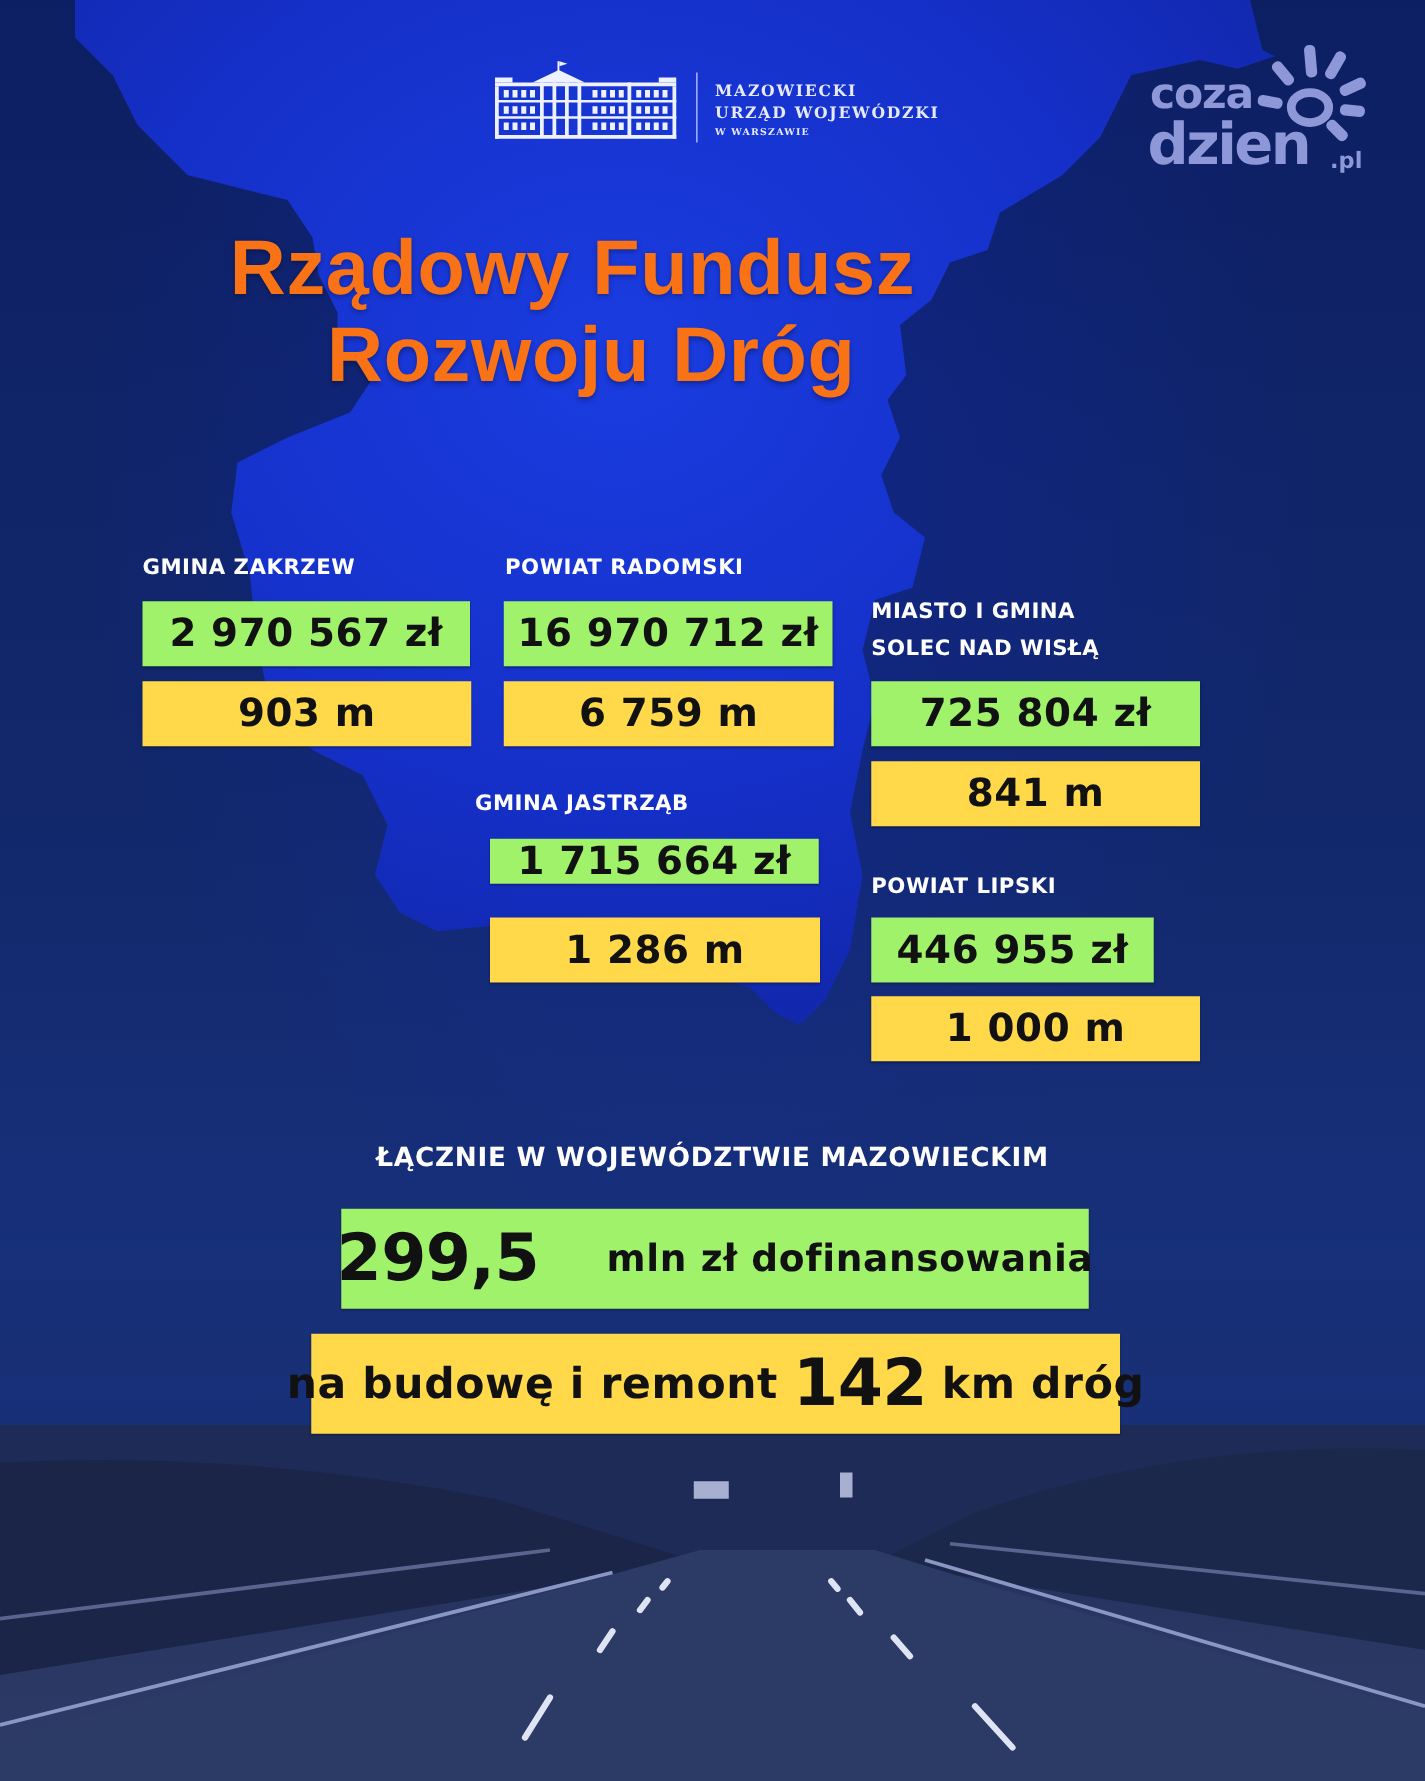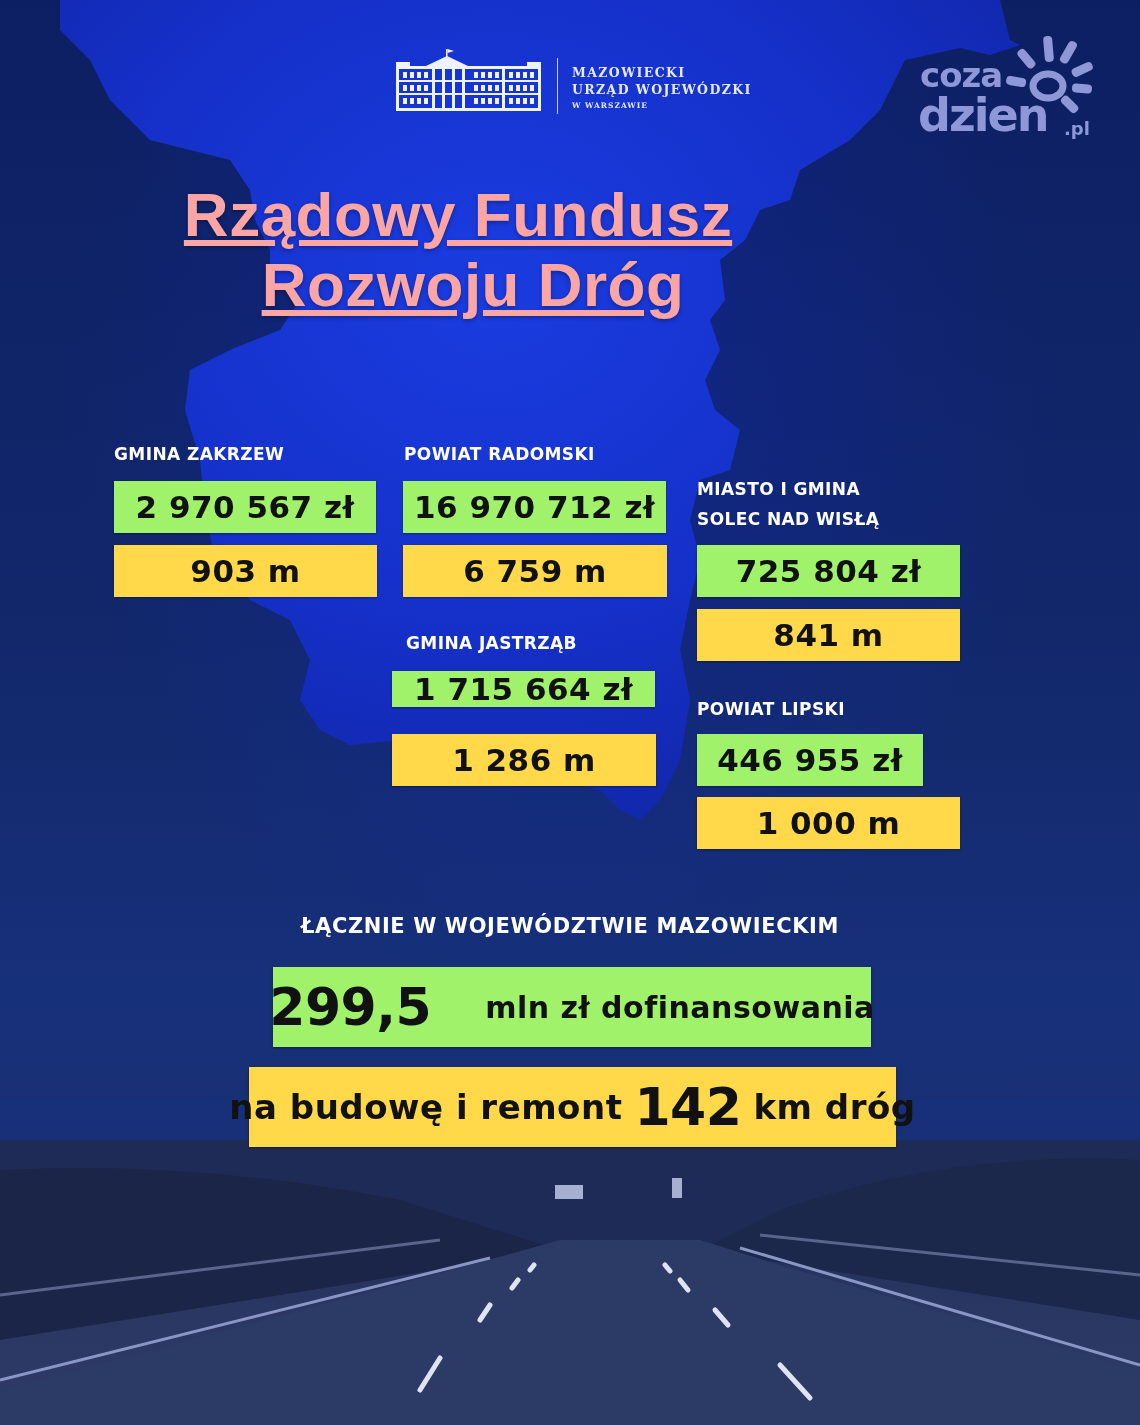--- a/index.html
+++ b/index.html
@@ -34,24 +34,23 @@
     .logo-gov .l3 { font-size: 7.5px; letter-spacing: 1px; margin-top: 3px; font-weight: bold; }
 
     .logo-coza { position: absolute; left: 918px; top: 30px; width: 200px; height: 110px; color: #8e98d8; }
     .logo-coza .coza { position: absolute; left: 2px; top: 28px; font-family: "DejaVu Sans", sans-serif; font-weight: bold; font-size: 34px; letter-spacing: -1px; line-height: 1; }
     .logo-coza .dzien { position: absolute; left: 0; top: 62px; font-family: "DejaVu Sans", sans-serif; font-weight: bold; font-size: 46px; letter-spacing: -2px; line-height: 1; }
     .logo-coza .pl { position: absolute; left: 146px; top: 88px; font-size: 18px; font-weight: bold; }
     .logo-coza svg { position: absolute; left: 88px; top: 0; }
 
     .title {
       position: absolute; left: 0; top: 180px; width: 916px; text-align: center;
-      color: #fca5a5; font-family: "Liberation Sans", sans-serif; font-weight: bold;
+      color: #f97316; font-family: "Liberation Sans", sans-serif; font-weight: bold;
       font-size: 62px; line-height: 70px; letter-spacing: 0.5px;
       text-shadow: 0 2px 4px rgba(0,0,0,0.3);
-      text-decoration: underline;
     }
     .title .t2 { display: block; margin-left: 30px; }
 
     .label {
       position: absolute; color: #ffffff; font-family: "DejaVu Sans", sans-serif;
       font-weight: bold; font-size: 17px; letter-spacing: 0.4px; line-height: 28px; white-space: nowrap;
     }
     .box {
       position: absolute; display: flex; align-items: center; justify-content: center;
       color: #111111; font-family: "DejaVu Sans", sans-serif; font-weight: bold;
@@ -217,21 +216,21 @@
 <div class="box green" style="left:403px; top:481px; width:263px; height:52px;">16 970 712 zł</div>
 <div class="box yellow" style="left:403px; top:545px; width:264px; height:52px;">6 759 m</div>
 
 <div class="label" style="left:697px; top:474px; line-height:30px;">
   <div>MIASTO I GMINA</div>
   <div>SOLEC NAD WISŁĄ</div>
 </div>
 <div class="box green" style="left:697px; top:545px; width:263px; height:52px;">725 804 zł</div>
 <div class="box yellow" style="left:697px; top:609px; width:263px; height:52px;">841 m</div>
 
-<div class="label" style="left:406px; top:629px;text-align:center;">GMINA JASTRZĄB</div>
+<div class="label" style="left:380px; top:629px;text-align:center;">GMINA JASTRZĄB</div>
 <div class="box green" style="left:392px; top:671px; width:263px; height:36px;">1 715 664 zł</div>
 <div class="box yellow" style="left:392px; top:734px; width:264px; height:52px;">1 286 m</div>
 
 <div class="label" style="left:697px; top:695px;">POWIAT LIPSKI</div>
 <div class="box green" style="left:697px; top:734px; width:226px; height:52px;">446 955 zł</div>
 <div class="box yellow" style="left:697px; top:797px; width:263px; height:52px;">1 000 m</div>
 
 <div class="sum-label">ŁĄCZNIE W WOJEWÓDZTWIE MAZOWIECKIM</div>
 
 <div class="box green sum1">

